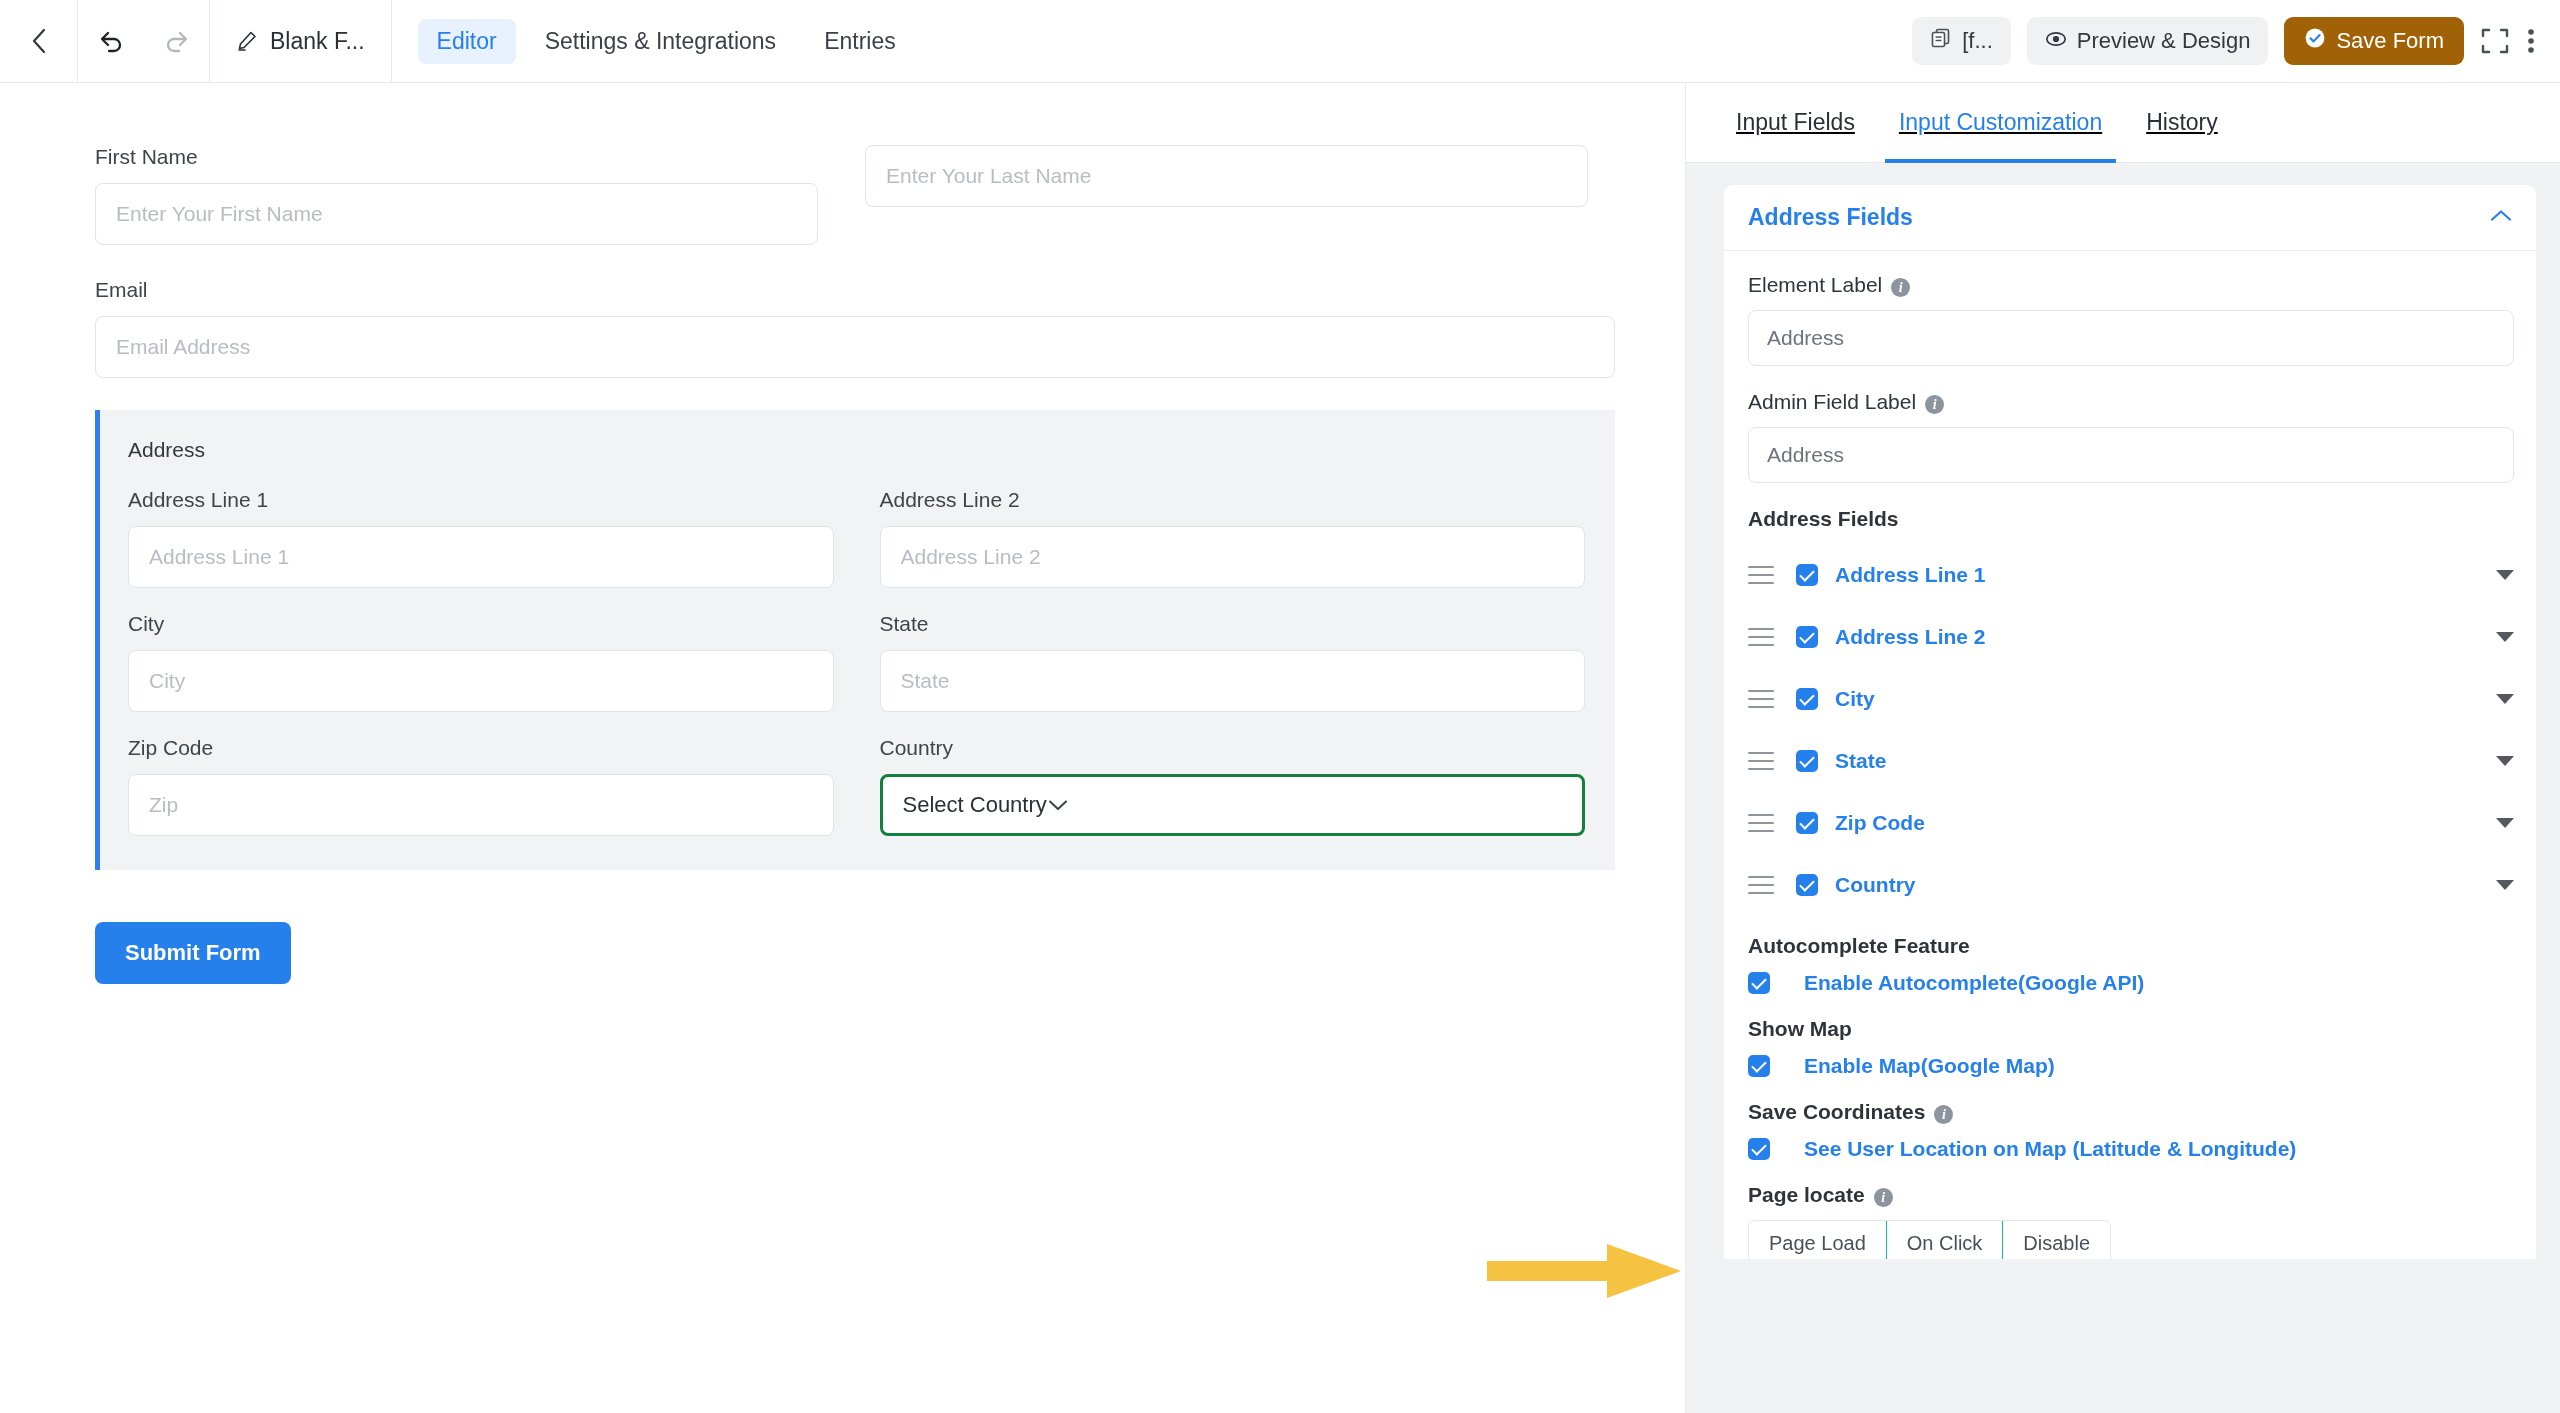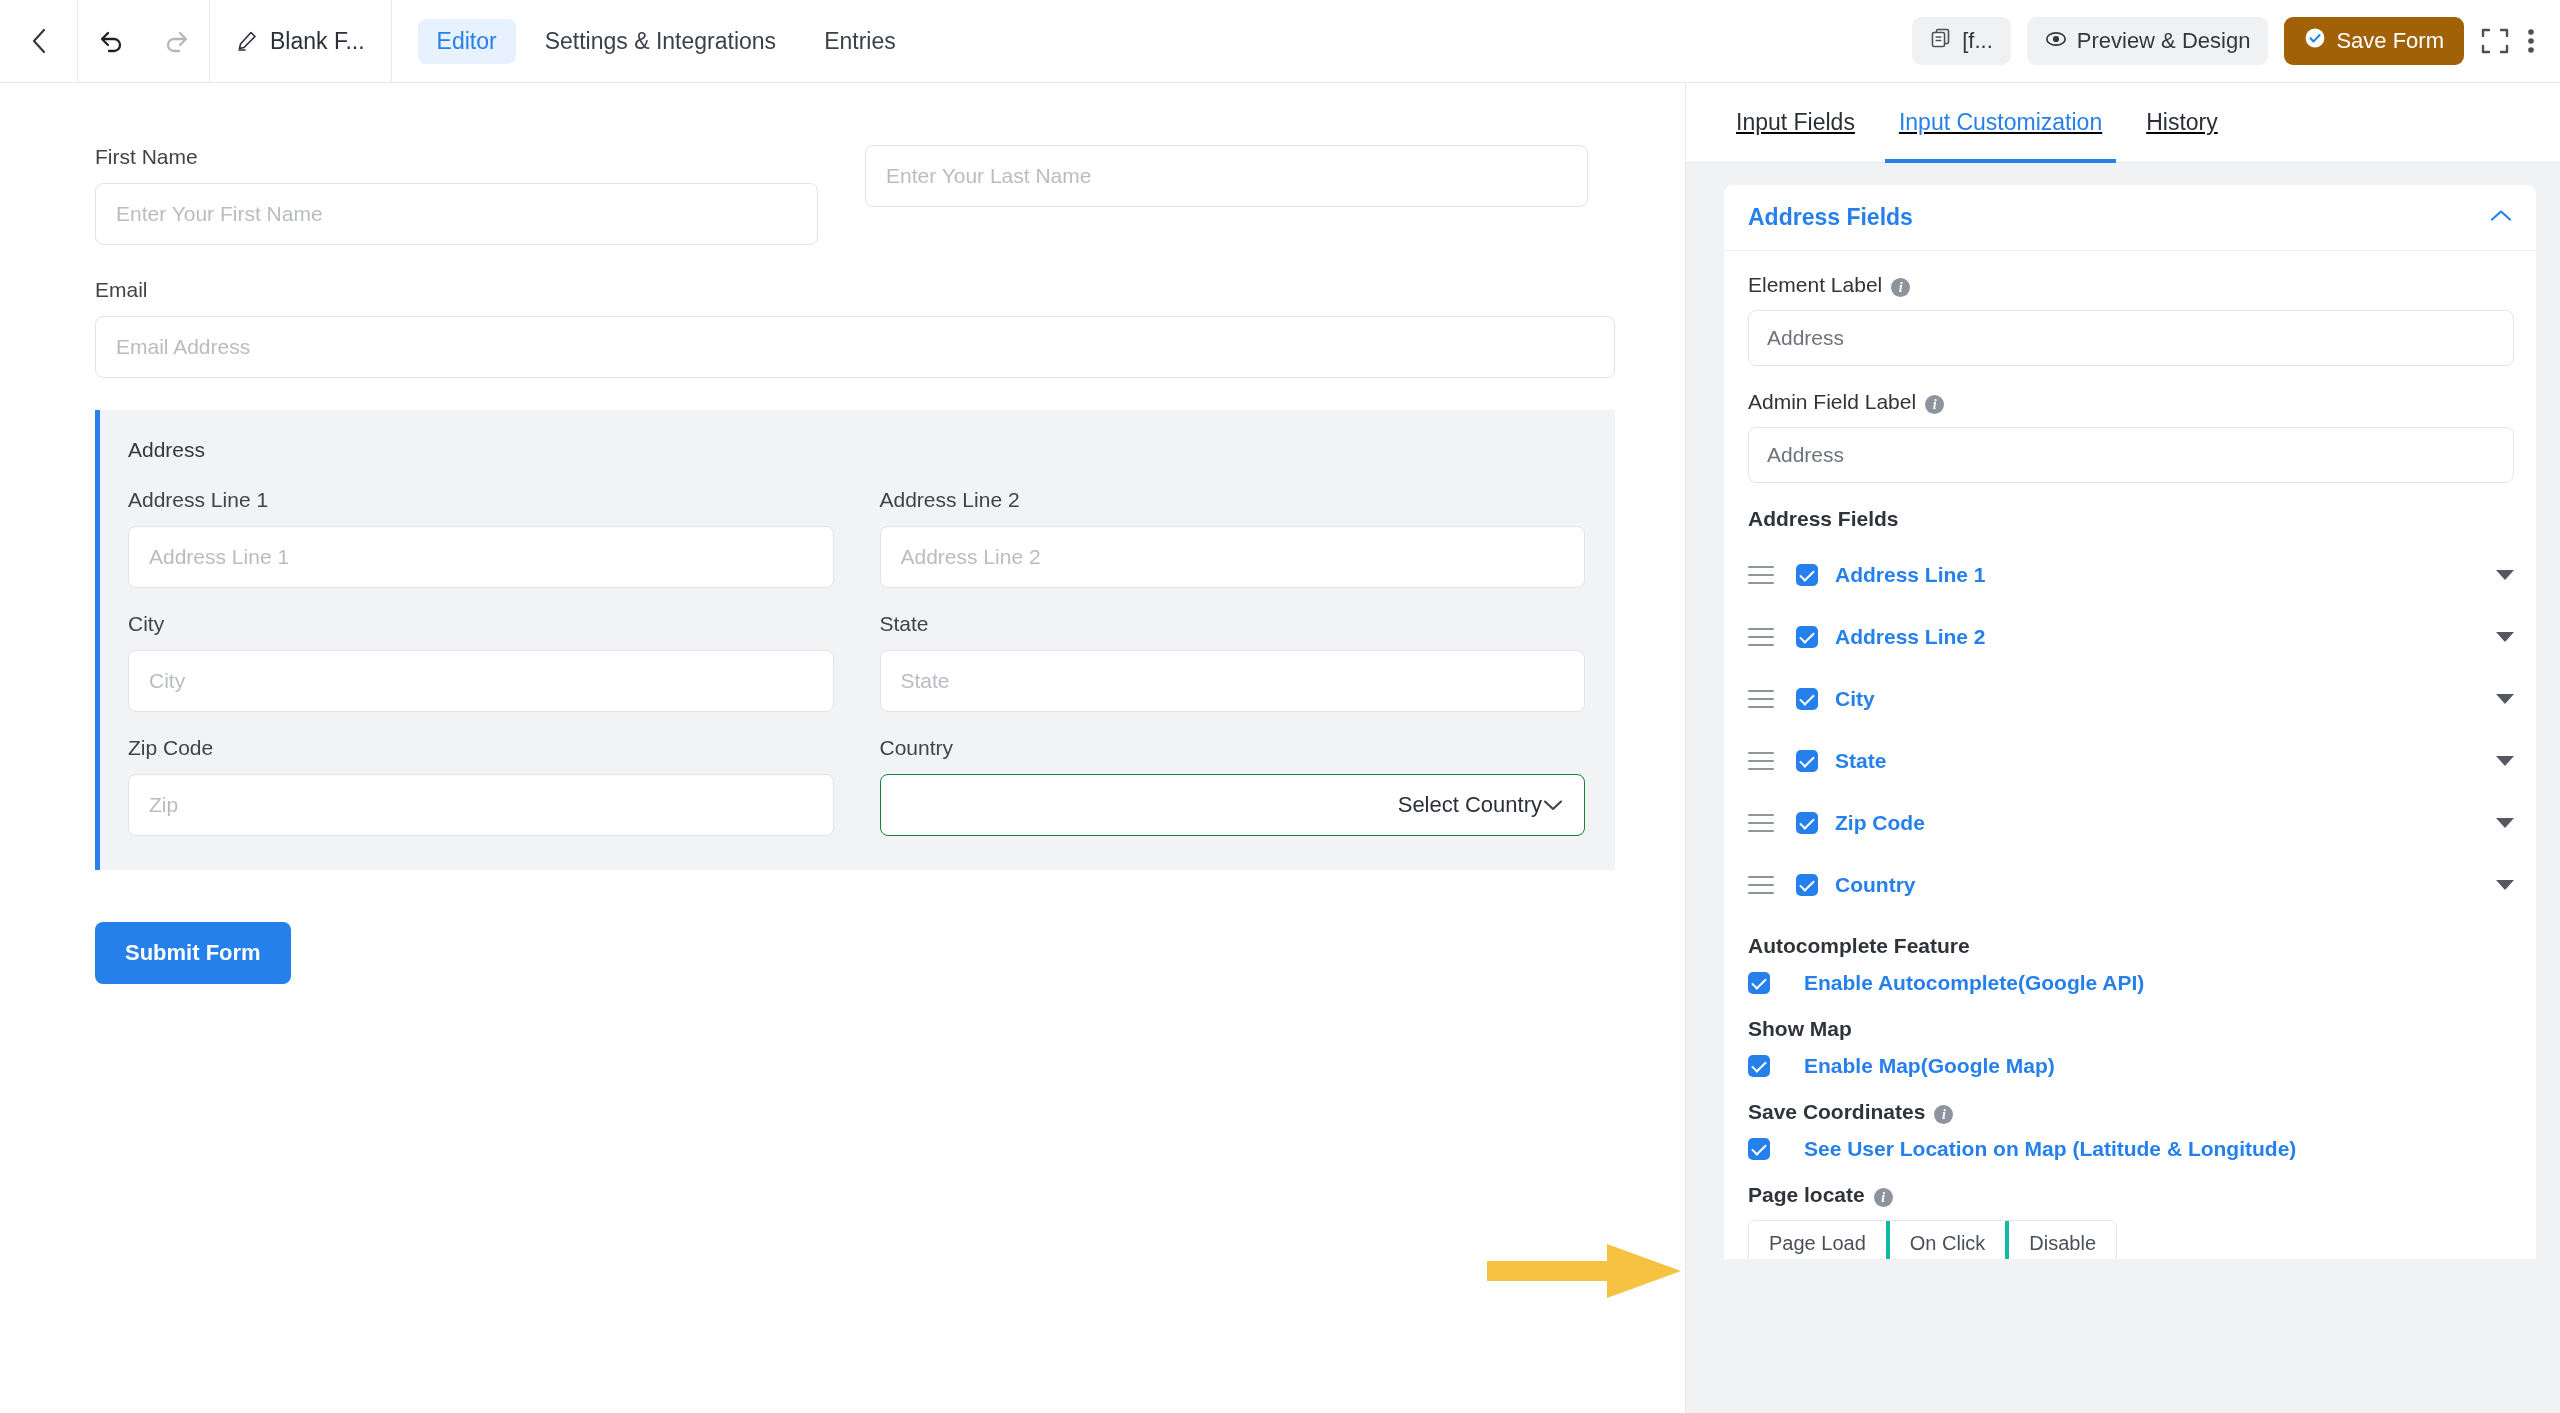--- a/index.html
+++ b/index.html
@@ -81,23 +81,23 @@
     padding: 28px 30px 34px 28px;
     width: 1520px;
   }
   .addr-title { font-size: 21px; color: #33383f; margin-bottom: 26px; }
   .addr-row { display:flex; gap: 46px; margin-bottom: 24px; }
   .addr-col { flex: 1; min-width: 0; }
   .addr-col:last-child { margin-right: 0; }
   .addr-row:last-child { margin-bottom: 0; }
 
   .select-box {
-    width: 100%; height: 62px; border: 1px solid #15803d; border-radius: 8px;
+    width: 100%; height: 62px; border: 3px solid #15803d; border-radius: 8px;
     background: #ffffff; padding: 0 20px; font-size: 22px; color: #2b2f36;
-    display: flex; align-items: center; justify-content: flex-end; cursor: pointer;
+    display: flex; align-items: center; justify-content: flex-start; cursor: pointer;
   }
   .submit-btn {
     margin-top: 52px; background: #2680eb; color: #fff; border: none;
     border-radius: 8px; height: 62px; padding: 0 30px; font-size: 22px;
     font-weight: 600; cursor: pointer; font-family: "Liberation Sans", sans-serif;
   }
 
   
   .rpanel {
     position: absolute; top: 83px; left: 1685px;
@@ -174,21 +174,21 @@
     border-left: 9px solid transparent; border-right: 9px solid transparent;
     border-top: 10px solid #55595f;
   }
 
   .check-line { display: flex; align-items: center; gap: 17px; margin-bottom: 22px; }
   .check-line .lbl { font-size: 21px; color: #2680eb; font-weight: 600; }
 
   .seg-group { display: inline-flex; border: 1px solid #e3e5e8; border-radius: 7px; overflow: hidden; background:#fff; }
   .seg-btn {
     font-size: 20px; color: #4b5058; padding: 11px 20px; cursor: pointer;
-    border-right: 4px solid #14b8a6; background: #ffffff;
+    border-right: 1px solid #14b8a6; background: #ffffff;
     font-family: "Liberation Sans", sans-serif; white-space: nowrap;
   }
   .seg-btn:last-child { border-right: none; }
 
   
   .annot-arrow {
     position: absolute; left: 1487px; top: 1240px;
     width: 196px; height: 62px; pointer-events: none;
   }
 </style>

